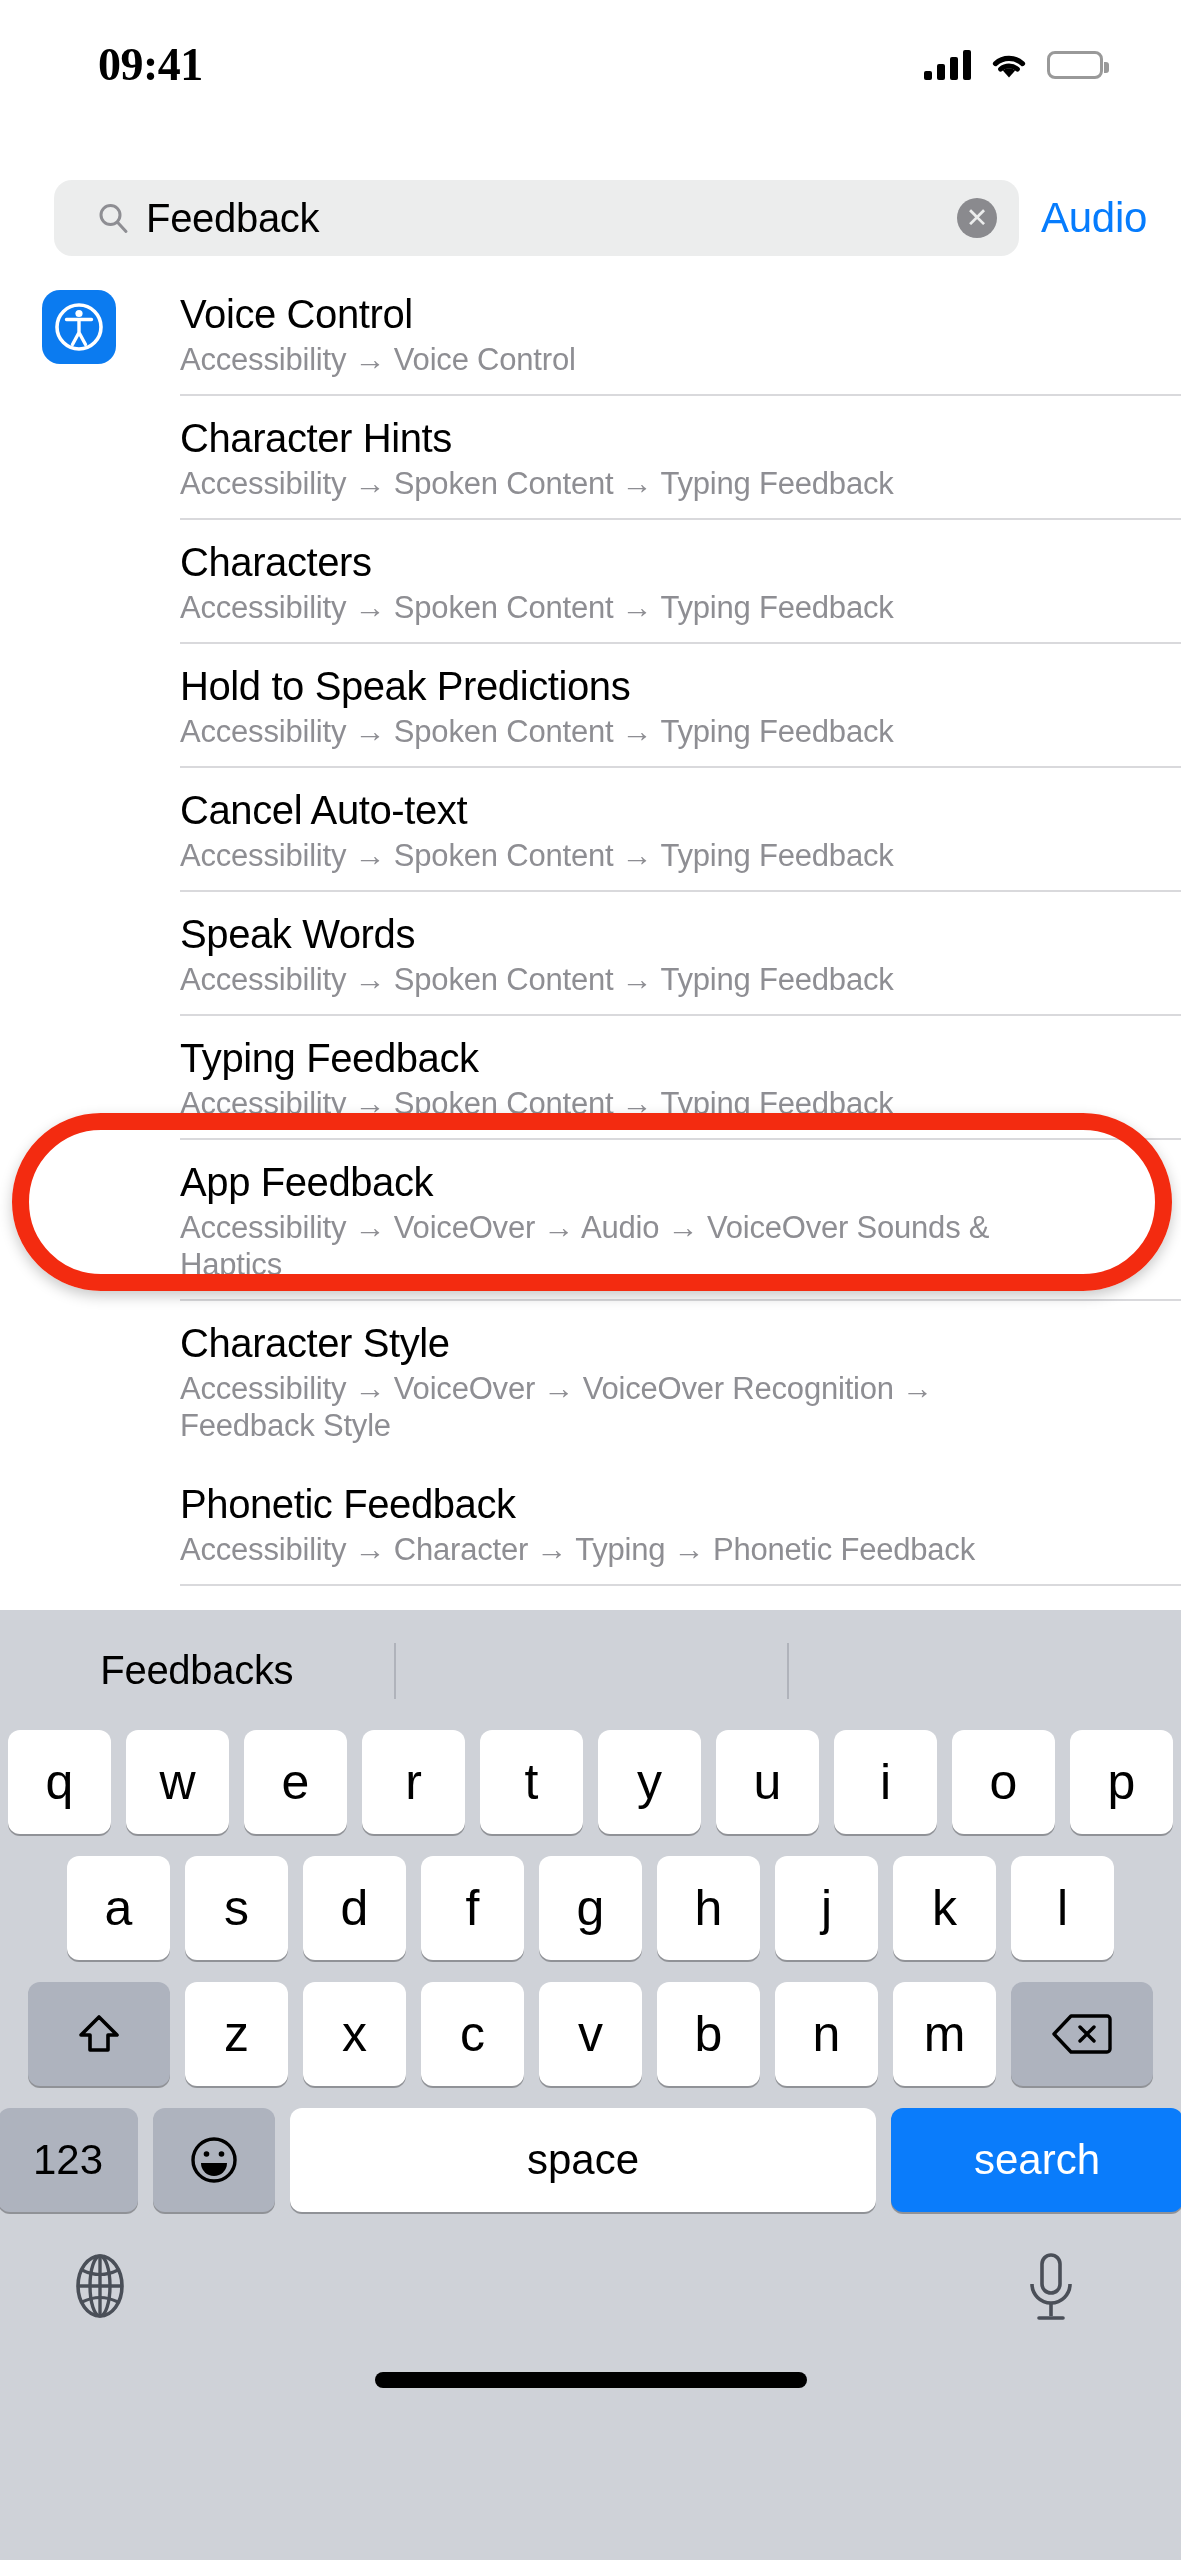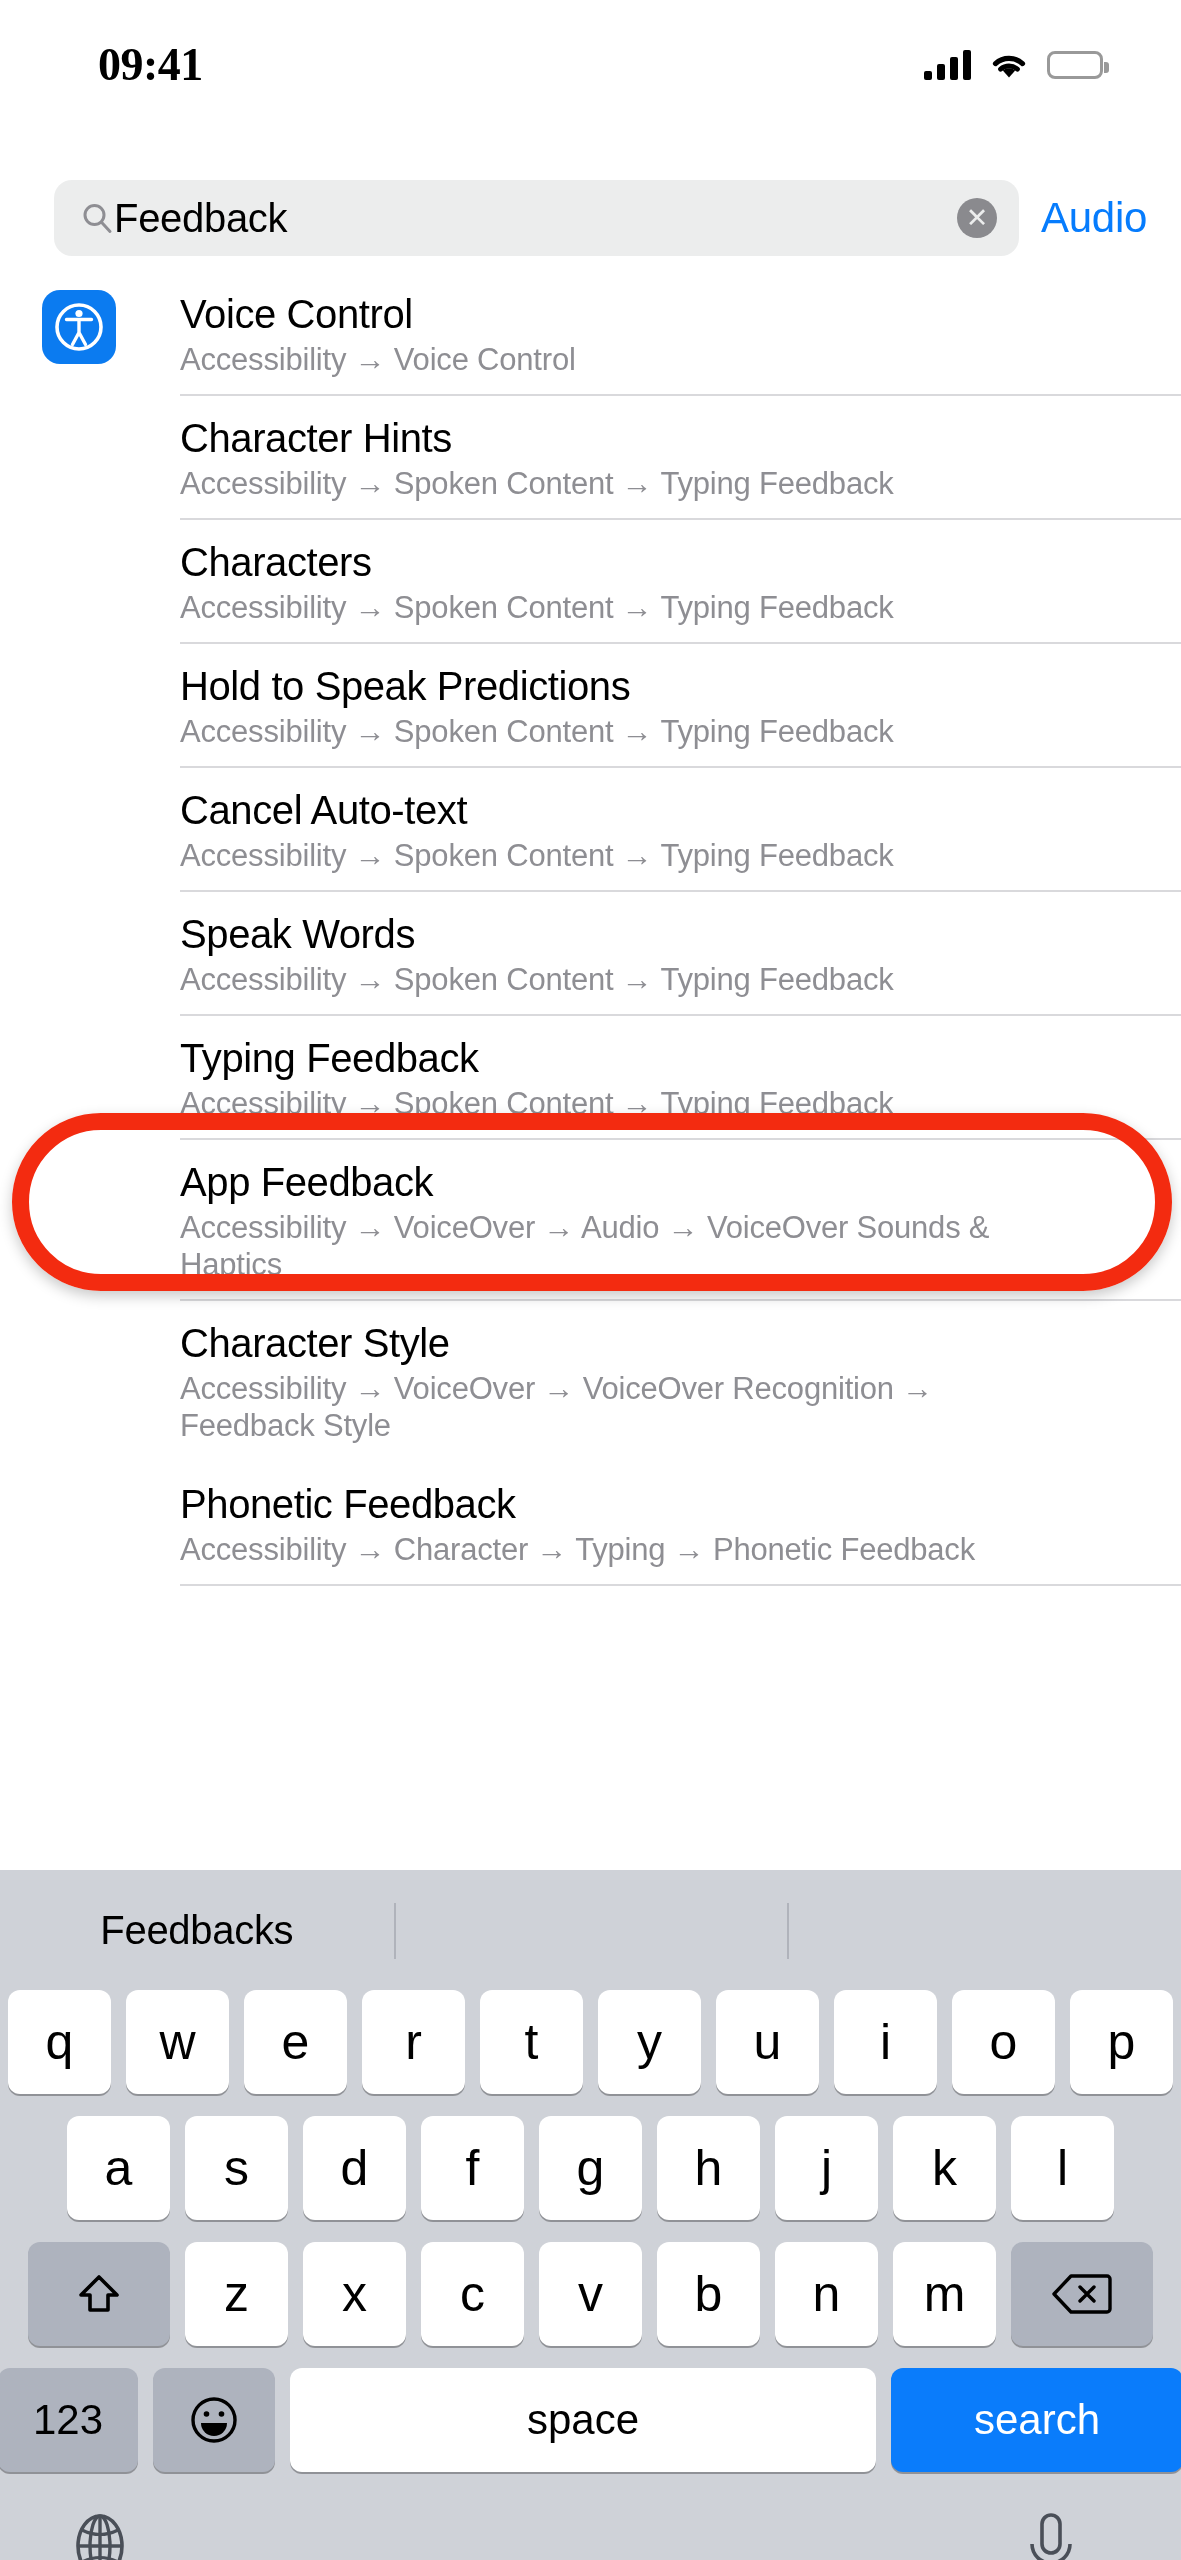--- a/index.html
+++ b/index.html
@@ -91,21 +91,22 @@
     padding: 0 28px 0 54px;
     gap: 22px;
   }
   .search-field {
     flex: 1;
     height: 76px;
     background: #eceded;
     border-radius: 18px;
     display: flex;
     align-items: center;
-    padding: 0 22px 0 26px;
+    padding: 0 22px 0 42px;
+    gap: 16px;
   }
   .search-magnifier { width: 34px; height: 34px; flex: 0 0 auto; }
   .search-value {
     flex: 1;
     font-size: 40px;
     color: #000;
     line-height: 1;
     letter-spacing: -0.3px;
   }
   .clear-btn {
@@ -194,21 +195,21 @@
     pointer-events: none;
     z-index: 5;
     box-shadow: 0 5px 14px rgba(0,0,0,0.22);
   }
 
   
   .keyboard {
     position: absolute;
     left: 0; bottom: 0;
     width: 1181px;
-    height: 690px;
+    height: 950px;
     background: #cfd2d8;
   }
   .predictive {
     position: relative;
     height: 120px;
     display: flex;
     align-items: center;
   }
   .pred-slot {
     flex: 1;

